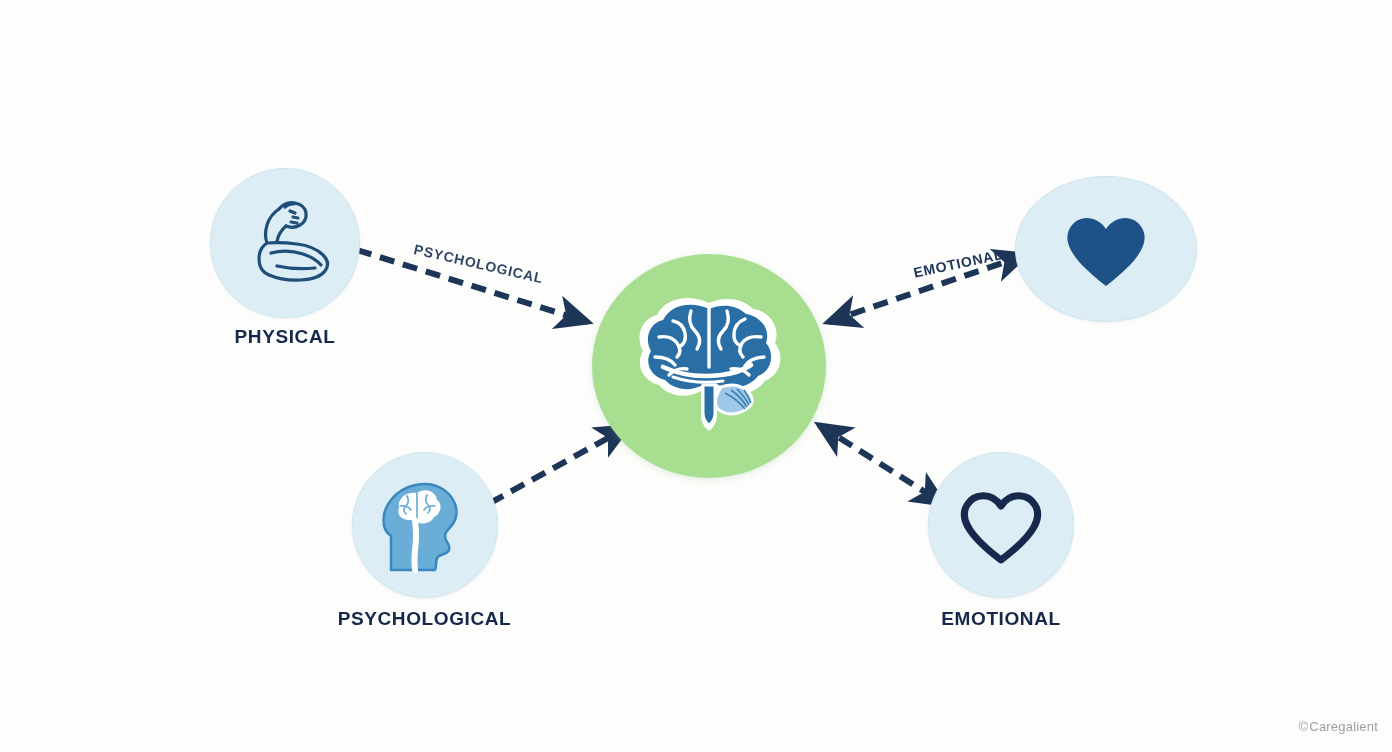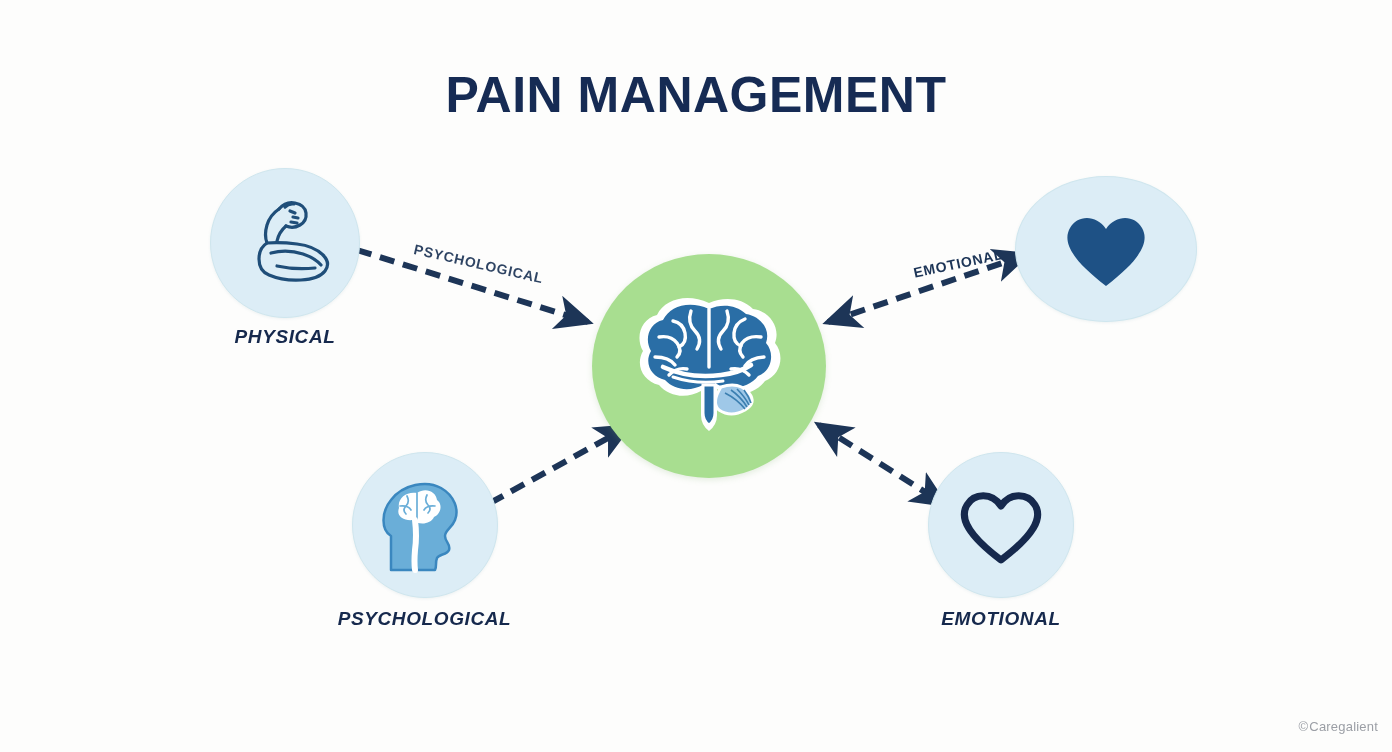--- a/index.html
+++ b/index.html
@@ -62,21 +62,20 @@
     box-shadow:0 2px 6px rgba(120,170,105,0.20);
   }
   .node-label {
     margin-top:10px;
     font-size:19px;
     font-weight:bold;
     letter-spacing:0.6px;
     color:#16294d;
     white-space:nowrap;
     text-align:center;
-    font-style:italic;
   }
 
   
   #node-physical      { left:205px;  top:168px; width:160px; }
   #node-physical .disc      { width:150px; height:150px; }
   #node-heart-top     { left:1015px; top:176px; width:182px; }
   #node-heart-top .disc     { width:182px; height:146px; border-radius:50%; }
   #node-psychological { left:337px;  top:452px; width:175px; }
   #node-psychological .disc { width:146px; height:146px; }
   #node-emotional     { left:925px;  top:452px; width:152px; }
@@ -121,21 +120,20 @@
     white-space:nowrap;
     margin-left:8px;
   }
   #watermark .wm-mark { margin-right:1px; }
 </style>
 </head>
 <body>
 
 <div id="stage">
 
-  <div id="title">PAIN MANAGEMENT</div>
 
   <svg id="links" viewBox="0 0 1392 752">
     <defs>
       <marker id="arrowEnd" markerWidth="7" markerHeight="7" refX="5.4" refY="3.2" orient="auto" markerUnits="strokeWidth">
         <path d="M0,0.3 L6.4,3.2 L0,6.1 L1.6,3.2 Z" fill="#1d3557"></path>
       </marker>
       <marker id="arrowStart" markerWidth="7" markerHeight="7" refX="1.0" refY="3.2" orient="auto" markerUnits="strokeWidth">
         <path d="M6.4,0.3 L0,3.2 L6.4,6.1 L4.8,3.2 Z" fill="#1d3557"></path>
       </marker>
     </defs>

